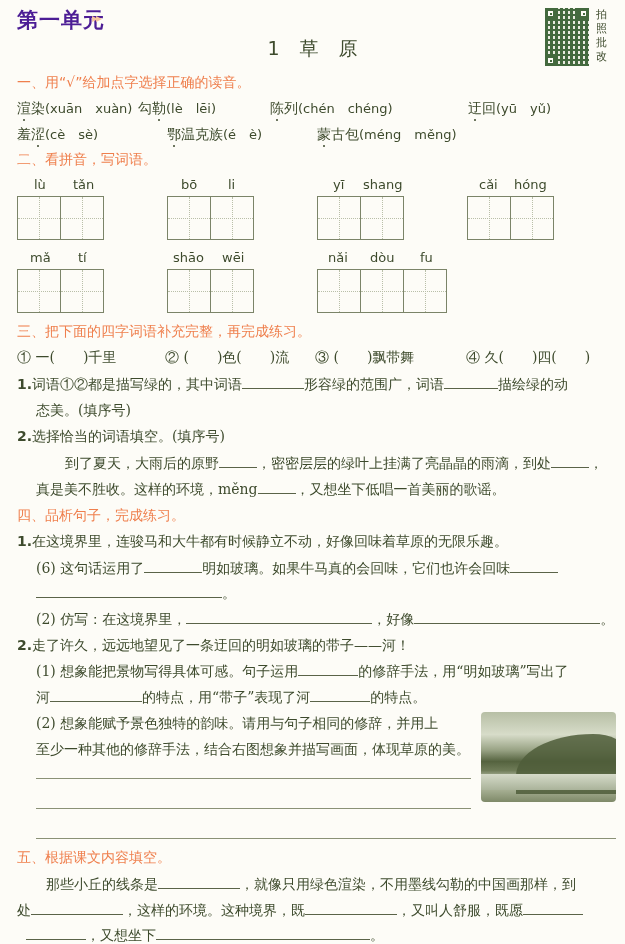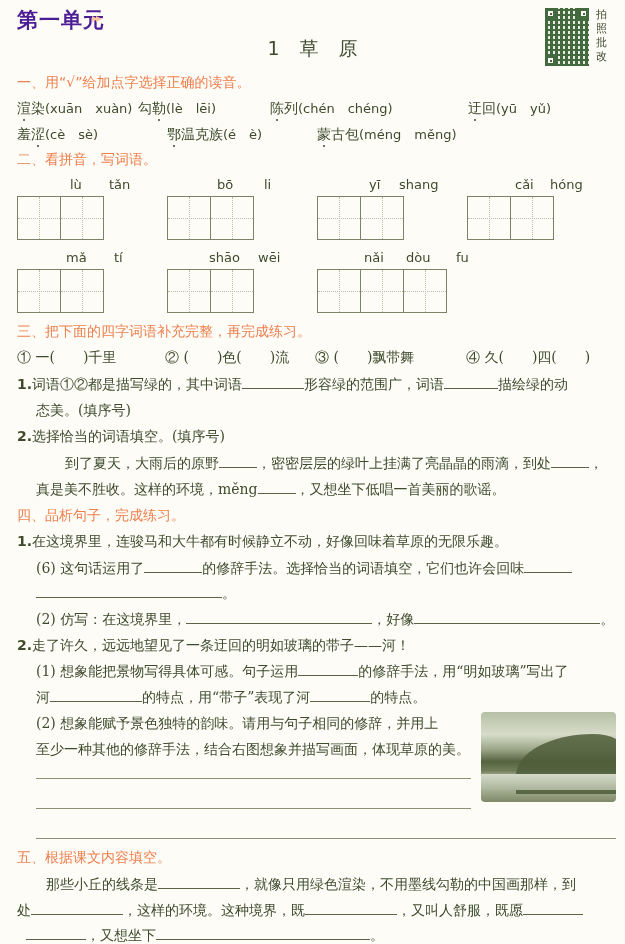--- a/index.html
+++ b/index.html
@@ -18,21 +18,21 @@
   .section { font-family: "DejaVu Sans", sans-serif; font-size: 14px; color: #ef7f4d; left: 17px; }
   .line { font-size: 14px; left: 17px; white-space: nowrap; }
   .dot { position: relative; }
   .dot::after { content: ""; position: absolute; left: 50%; bottom: -5px; width: 2px; height: 2px; background: #3d4a2c; border-radius: 50%; transform: translateX(-50%); }
   .py { font-family: "DejaVu Sans", sans-serif; font-size: 13px; }
   .gridset { display: flex; }
   .cell { width: 44px; height: 44px; border: 1.2px solid #7b8468; position: relative; margin-left: -1.2px; }
   .cell:first-child { margin-left: 0; }
   .cell::before { content: ""; position: absolute; left: 50%; top: 0; bottom: 0; border-left: 1px dotted #b9bfa8; }
   .cell::after { content: ""; position: absolute; top: 50%; left: 0; right: 0; border-top: 1px dotted #b9bfa8; }
-  .pinyin { position: absolute; font-family: "DejaVu Sans", sans-serif; font-size: 13px; color: #3d4a2c; margin-left: 36px; }
+  .pinyin { position: absolute; font-family: "DejaVu Sans", sans-serif; font-size: 13px; color: #3d4a2c; }
   .blank { display: inline-block; border-bottom: 1px solid #5a6348; vertical-align: baseline; height: 1px; }
   .num { font-family: "DejaVu Sans", sans-serif; font-weight: bold; }
   .photo { left: 481px; top: 712px; width: 135px; height: 90px; border-radius: 4px;
       background: linear-gradient(180deg, #b7bfa5 0%, #d7dcc9 25%, #9aa486 42%, #55633f 55%, #6f7c58 65%, #c6ccb8 75%, #a2ab8e 88%, #7e8968 100%); overflow: hidden; }
   .photo .hill { position: absolute; right: -10px; top: 22px; width: 110px; height: 60px; background: #4f5d3a; border-radius: 70% 30% 0 0; opacity: .85; }
   .photo .water { position: absolute; left: 0; right: 0; top: 62px; height: 16px; background: linear-gradient(180deg,#d5dac9,#aab39a); }
   .hr { height: 1px; background: #8a9176; }
 </style>
 </head>
 <body>
@@ -146,21 +146,21 @@
 </div>
 <div class="abs line" style="left:36px;top:481px">
   <span>真是美不胜收。这样的环境，měng</span><span class="blank" style="width:38px"></span><span>，又想坐下低唱一首美丽的歌谣。</span>
 </div>
 
 <div class="abs section" style="top:507px">四、品析句子，完成练习。</div>
 <div class="abs line" style="top:533px">
   <span class="num">1.</span><span>在这境界里，连骏马和大牛都有时候静立不动，好像回味着草原的无限乐趣。</span>
 </div>
 <div class="abs line" style="left:36px;top:560px">
-  <span>(6) 这句话运用了</span><span class="blank" style="width:58px"></span><span>的修辞手法。选择恰当的词语填空，它们也许会回味</span><span class="blank" style="width:48px"></span>
+  <span>(6) 这句话运用了</span><span class="blank" style="width:58px"></span><span>明如玻璃。如果牛马真的会回味，它们也许会回味</span><span class="blank" style="width:48px"></span>
 </div>
 <div class="abs line" style="left:36px;top:585px">
   <span class="blank" style="width:186px"></span><span>。</span>
 </div>
 <div class="abs line" style="left:36px;top:611px">
   <span>(2) 仿写：在这境界里，</span><span class="blank" style="width:186px"></span><span>，好像</span><span class="blank" style="width:186px"></span><span>。</span>
 </div>
 <div class="abs line" style="top:637px">
   <span class="num">2.</span><span>走了许久，远远地望见了一条迂回的明如玻璃的带子——河！</span>
 </div>

